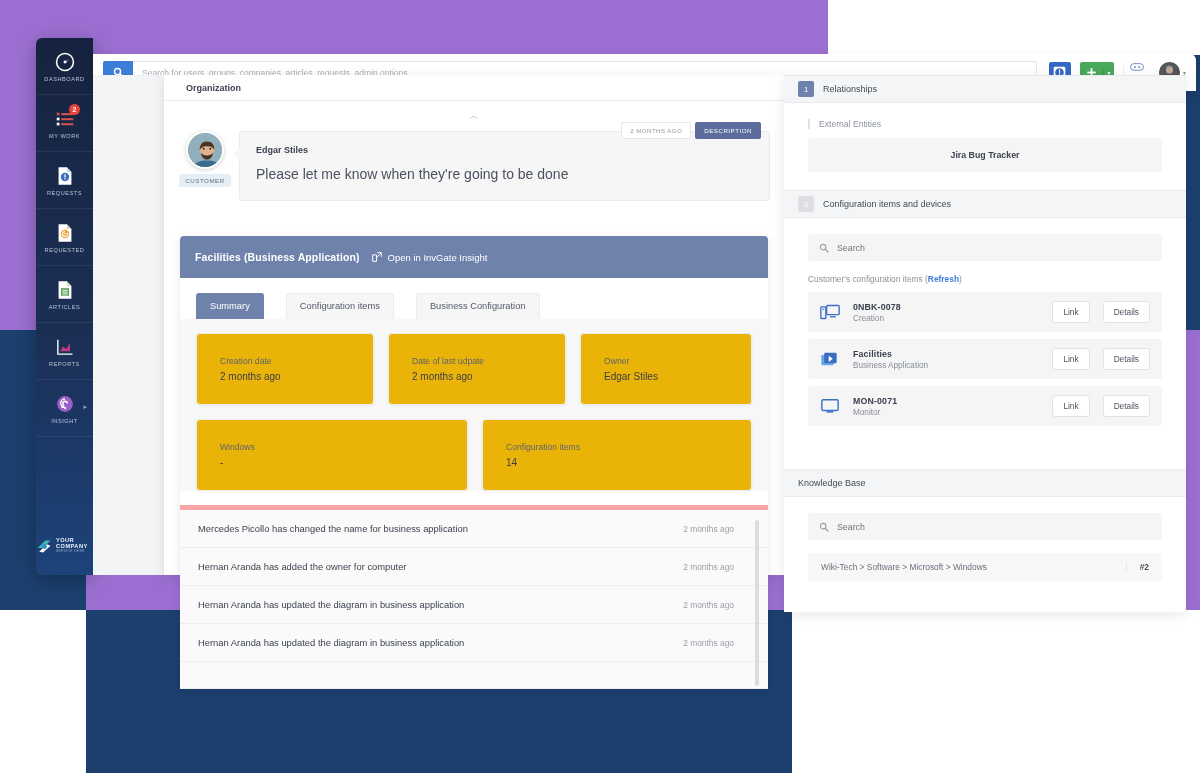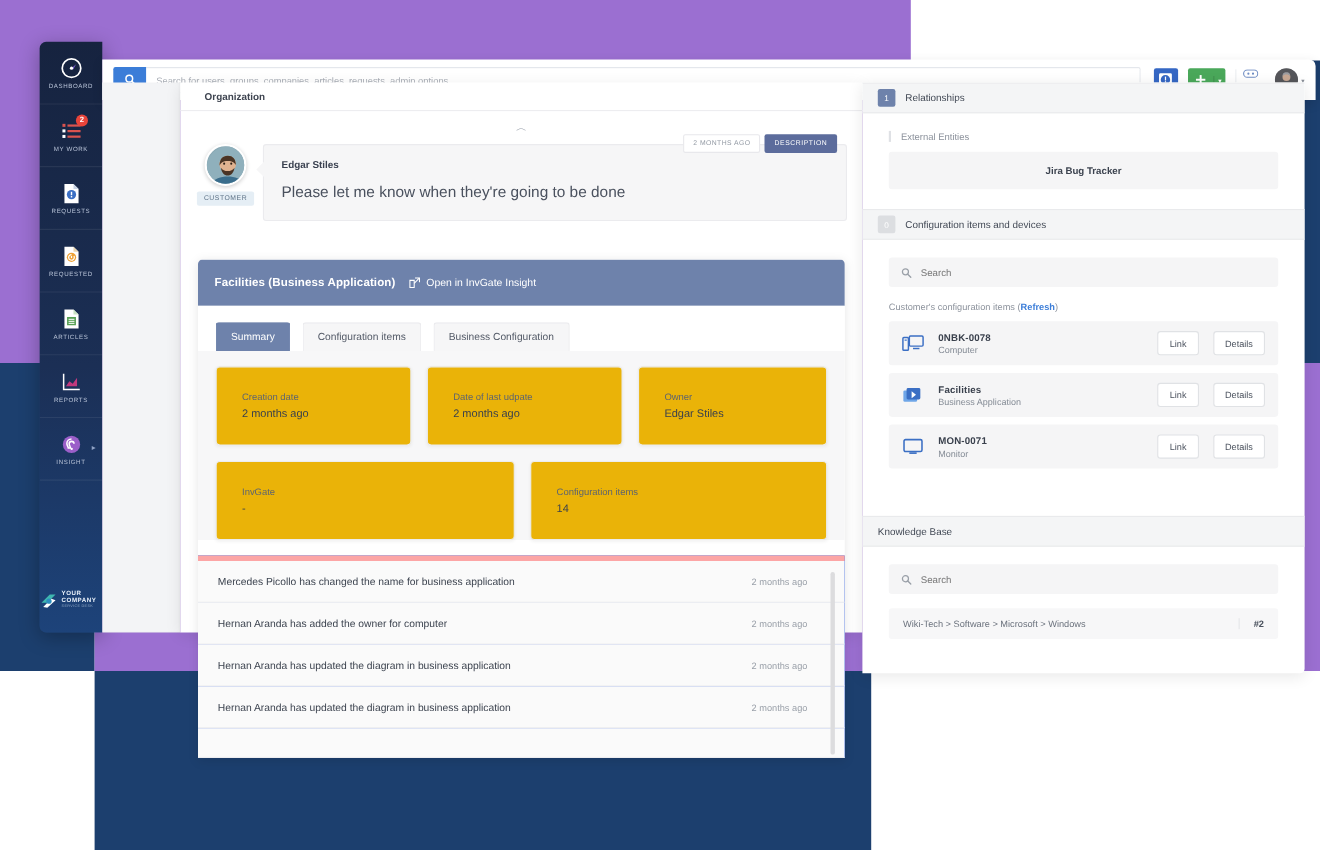--- a/index.html
+++ b/index.html
@@ -154,21 +154,21 @@
     margin:35px 16px 0; border-radius:4px 4px 0 0; overflow:hidden;
     box-shadow:0 2px 10px rgba(0,0,0,.10);
     background:#fff;
   }
   .fac-head {
     background:#6e82ab; height:42px; display:flex; align-items:center; gap:11px;
     padding:0 15px; color:#fff;
   }
   .fac-title { font-size:10.5px; font-weight:bold; letter-spacing:.1px; }
   .fac-link { display:flex; align-items:center; gap:5px; font-size:9.5px; cursor:pointer; }
-  .fac-tabs { display:flex; gap:11px; padding:15px 16px 0; background:#fff; }
+  .fac-tabs { display:flex; gap:22px; padding:15px 16px 0; background:#fff; }
   .tab {
     padding:7px 13px 8px; font-size:9.3px; border-radius:3px 3px 0 0; cursor:pointer;
     background:#f6f6f7; color:#545b68; border:1px solid #ebebee; border-bottom:none;
   }
   .tab.active { background:#6e82ab; color:#fff; border-color:#6e82ab; font-weight:normal; }
   .fac-body { background:#f7f7f8; padding:14px 16px 0; }
   .card-row { display:flex; gap:14px; margin-bottom:14px; }
   .card {
     background:#eab308; border:1px solid #eceded; border-radius:4px;
     box-shadow:0 1px 3px rgba(0,0,0,.05);
@@ -493,21 +493,21 @@
               <span class="k">Date of last udpate</span>
               <span class="v">2 months ago</span>
             </div>
             <div class="card c3">
               <span class="k">Owner</span>
               <span class="v">Edgar Stiles</span>
             </div>
           </div>
           <div class="card-row">
             <div class="card c4">
-              <span class="k">InvGate</span>
+              <span class="k">Windows</span>
               <span class="v">-</span>
             </div>
             <div class="card c5">
               <span class="k">Configuration items</span>
               <span class="v">14</span>
             </div>
           </div>
         </div>
 
         <div class="act-wrap">
@@ -567,21 +567,21 @@
           <span class="ci-ico">
             <svg width="20" height="17" viewBox="0 0 24 20">
               <rect x="8" y="1.6" width="15" height="11" rx="1.2" fill="none" stroke="#3b6fc4" stroke-width="1.6"></rect>
               <rect x="1" y="3.2" width="6" height="14" rx="1" fill="none" stroke="#3b6fc4" stroke-width="1.6"></rect>
               <rect x="2.8" y="5.4" width="2.4" height="1.3" fill="#3b6fc4"></rect>
               <rect x="12" y="14.4" width="7" height="1.6" fill="#3b6fc4"></rect>
             </svg>
           </span>
           <span class="ci-info">
             <span class="ci-name" style="display:block">0NBK-0078</span>
-            <span class="ci-type" style="display:block">Computer</span>
+            <span class="ci-type" style="display:block">Creation</span>
           </span>
           <button class="ci-btn">Link</button>
           <button class="ci-btn">Details</button>
         </div>
 
         <div class="ci-row">
           <span class="ci-ico">
             <svg width="20" height="17" viewBox="0 0 24 20">
               <rect x="1.5" y="4.5" width="15" height="12.5" rx="1.6" fill="#6fa6e8"></rect>
               <rect x="5" y="2" width="15" height="12.5" rx="1.6" fill="#3b6fc4"></rect>

